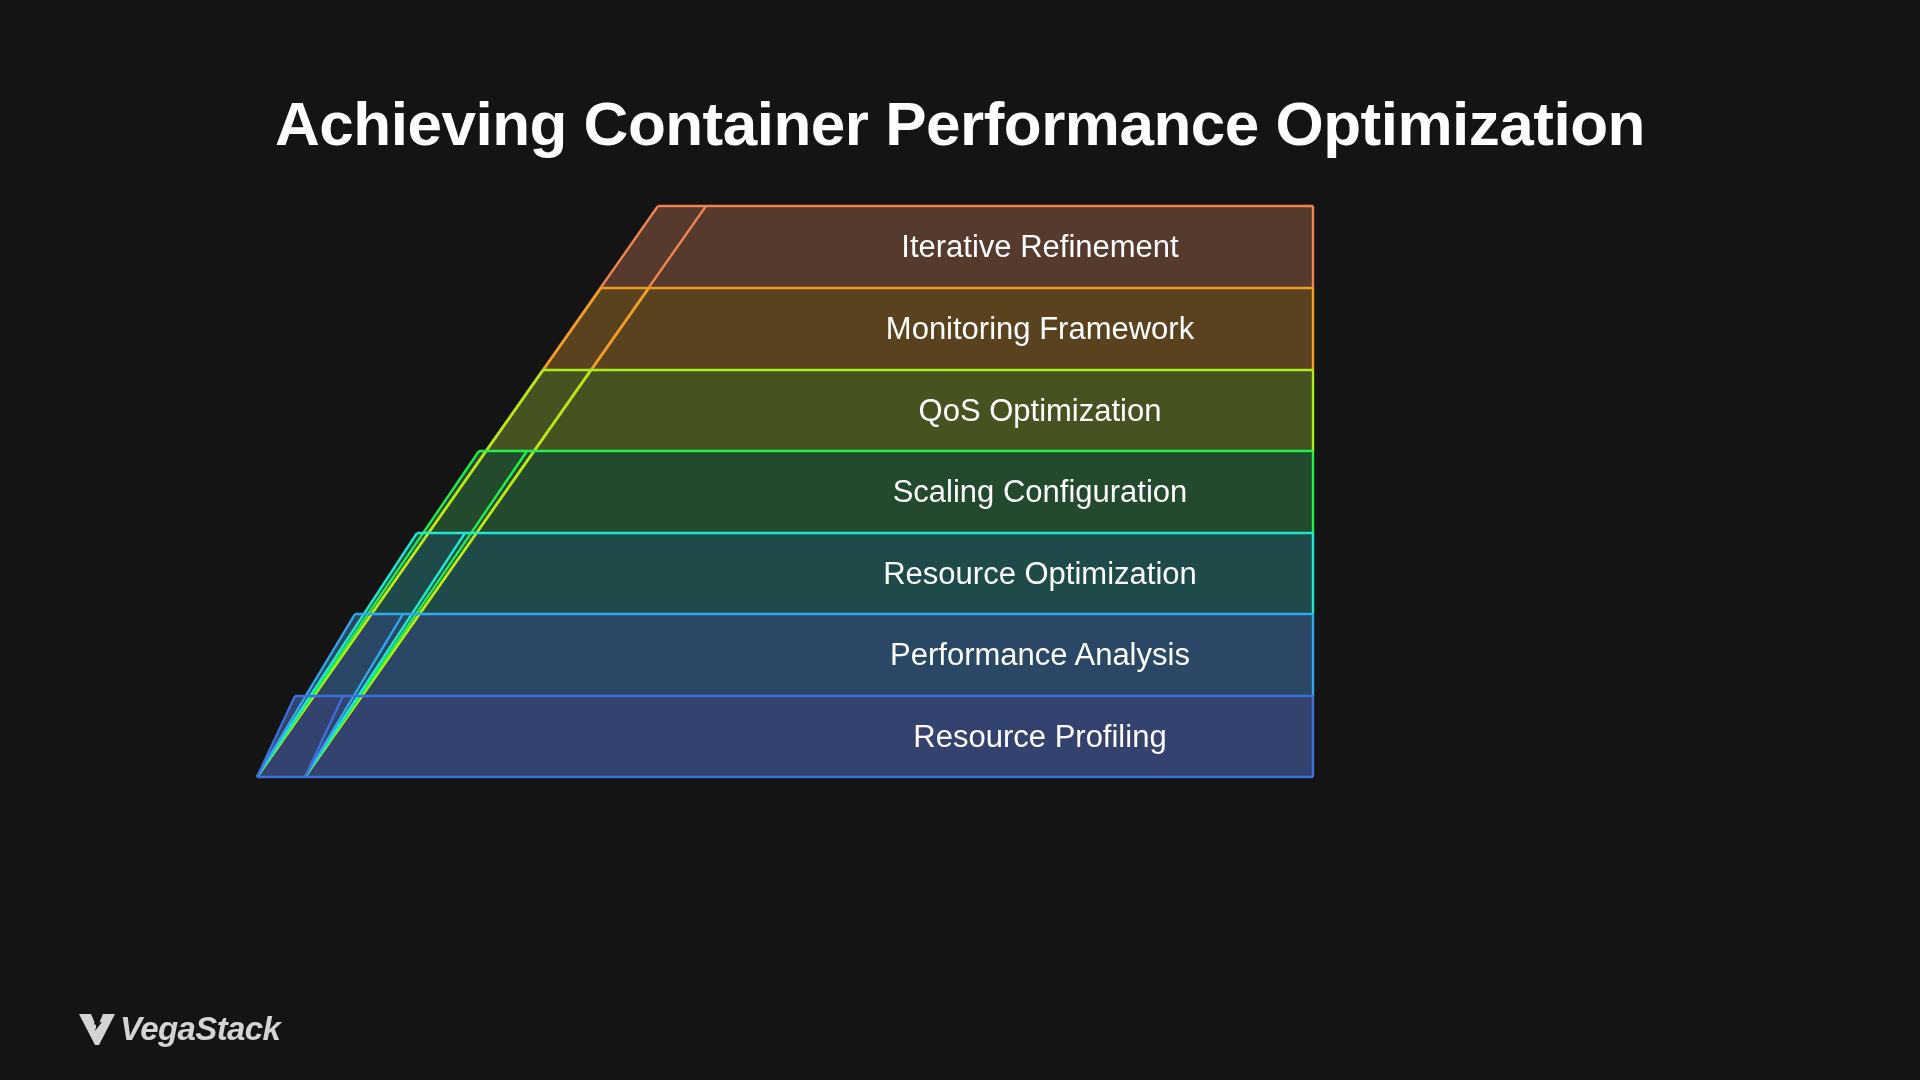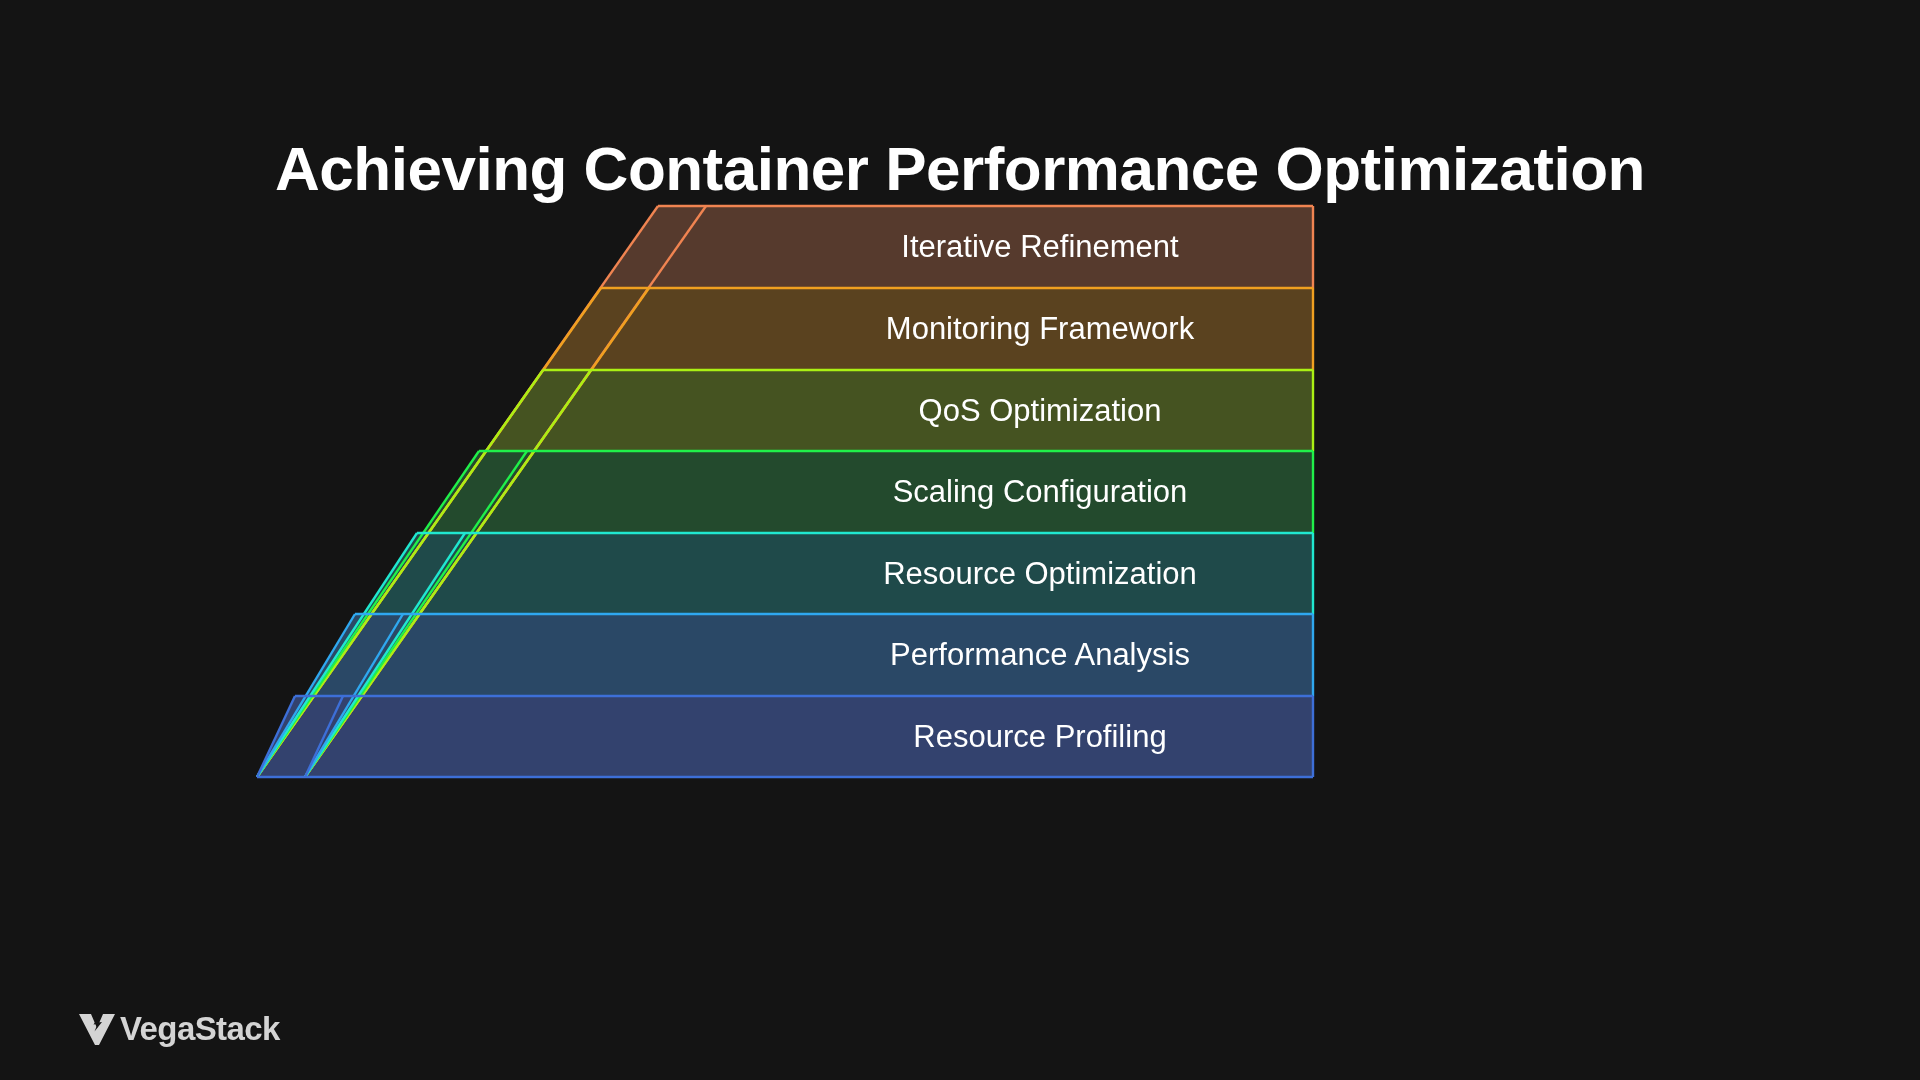--- a/index.html
+++ b/index.html
@@ -21,21 +21,20 @@
     top: 88px;
     left: 0;
     width: 1920px;
     text-align: center;
     font-family: "Liberation Sans Narrow", "Liberation Sans", sans-serif;
     font-size: 62px;
     font-weight: bold;
     color: #ffffff;
     letter-spacing: -0.5px;
     white-space: nowrap;
-    margin-top: 45px;
   }
   #pyramid {
     position: absolute;
     left: 0;
     top: 0;
     width: 1920px;
     height: 1080px;
   }
   .layer-label {
     font-family: "Liberation Sans", sans-serif;
@@ -51,20 +50,21 @@
     display: flex;
     align-items: center;
     gap: 4px;
   }
   #logo-text {
     font-family: "Liberation Sans", sans-serif;
     font-size: 33px;
     font-weight: bold;
     color: #d4d4d4;
     letter-spacing: -0.6px;
+    font-style: italic;
   }
   #footer-url {
     position: absolute;
     right: 78px;
     bottom: 36px;
     font-family: "Liberation Sans", sans-serif;
     font-size: 26px;
     color: #d8d8d8;
   }
 </style>

